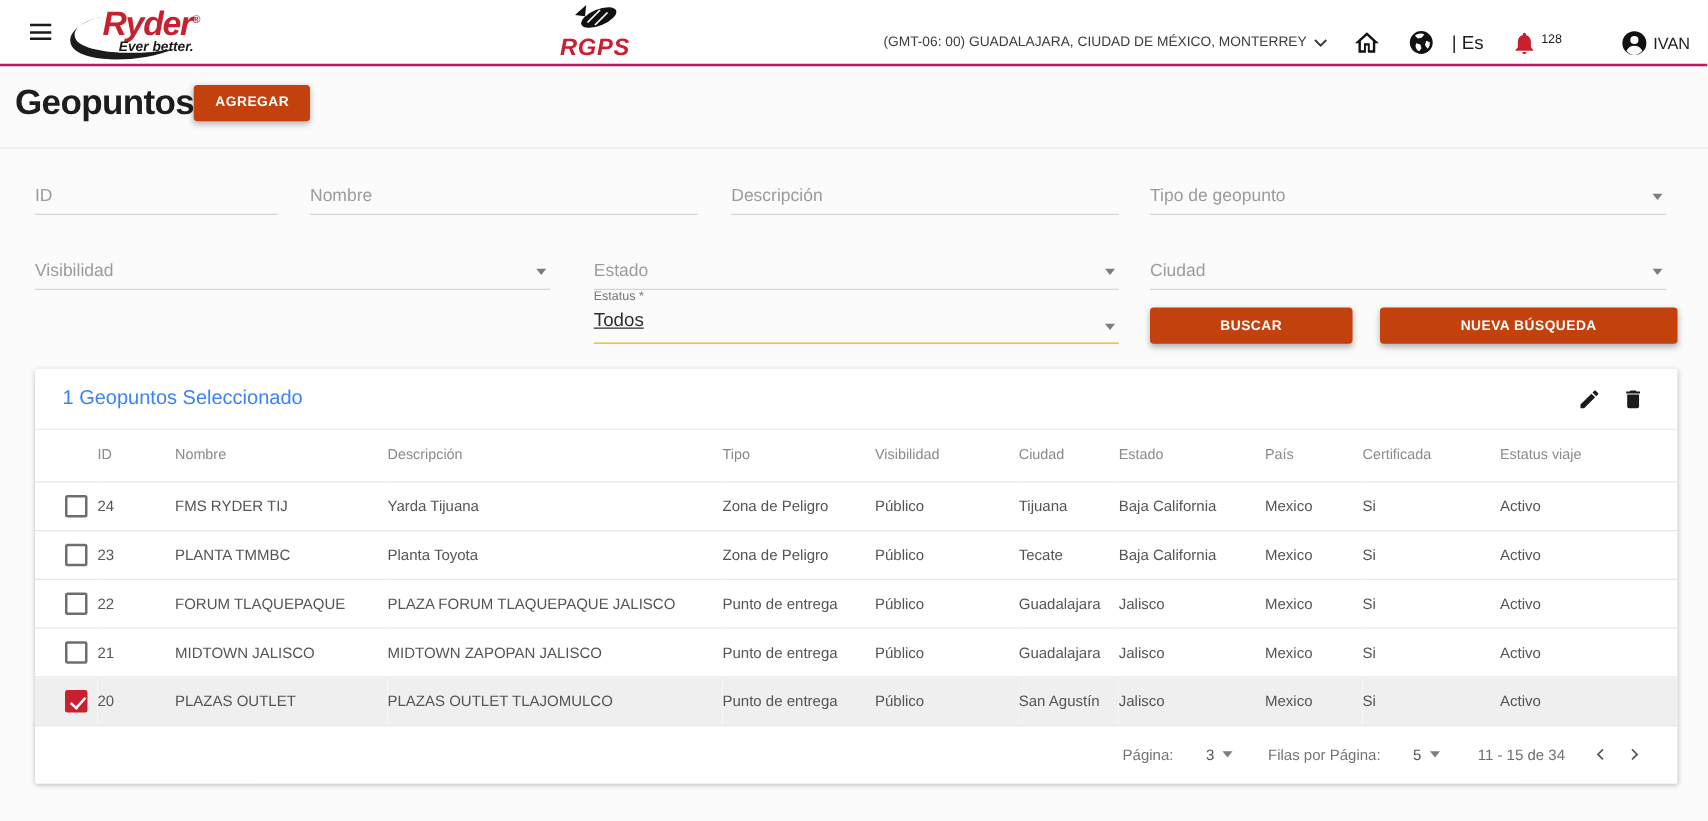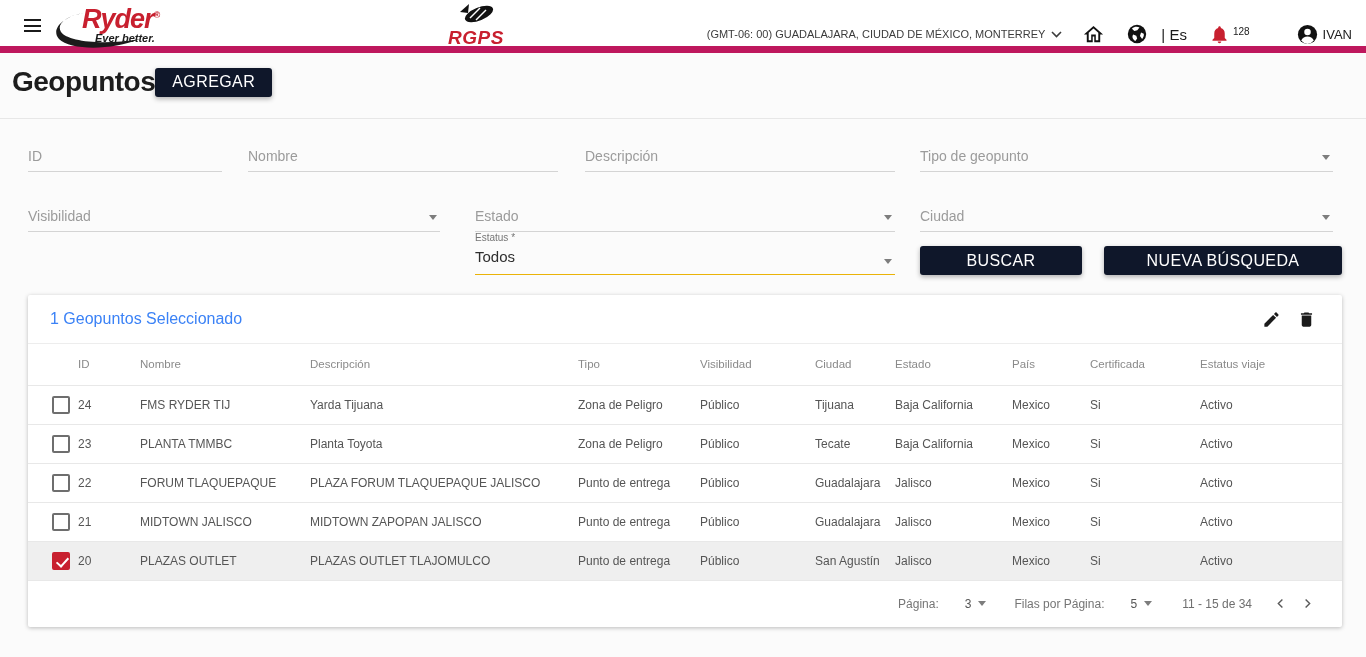--- a/index.html
+++ b/index.html
@@ -2,21 +2,21 @@
 <html><head>
 <meta charset="utf-8">
 <style>
   * { margin:0; padding:0; box-sizing:border-box; }
   html,body { width:1366px; height:657px; }
   body { font-family:"Liberation Sans", sans-serif; background:#fbfbfb; overflow:hidden; }
   #app { position:relative; width:1366px; height:657px; background:#fbfbfb; }
 
   
   .app-header { position:absolute; top:0; left:0; width:1366px; height:53px;
-    background:#fff; border-bottom:7px solid #be185d; z-index:5; }
+    background:#fff; border-bottom:2px solid #be185d; z-index:5; }
   .burger { position:absolute; left:24px; top:19px; width:17px; height:13px;
     display:flex; flex-direction:column; justify-content:space-between; cursor:pointer; background:none; border:none; }
   .burger i { display:block; height:2px; background:#1b1b1b; }
 
   .ryder-logo { position:absolute; left:54px; top:4px; width:122px; height:46px; }
   .ryder-swoosh { position:absolute; left:0; top:4px; }
   .ryder-word { position:absolute; left:28px; top:2px; font-size:27px; font-weight:bold; font-style:italic;
     color:#c8202f; letter-spacing:-1px; line-height:1; }
   .ryder-word sup { font-size:9px; color:#c8202f; }
   .ryder-tag { position:absolute; left:41px; top:28px; font-size:11px; font-weight:bold; font-style:italic; color:#1b1b1b; }
@@ -31,41 +31,41 @@
   .globe-btn { margin-left:21px; }
   .lang { margin-left:13px; font-size:15px; color:#1b1b1b; cursor:pointer; }
   .bell-wrap { margin-left:22px; display:flex; align-items:flex-start; cursor:pointer; }
   .bell-count { font-size:10px; color:#1b1b1b; margin:2px 0 0 3px; }
   .user-wrap { margin-left:46px; display:flex; align-items:center; gap:4px; cursor:pointer; }
   .user-name { font-size:13px; color:#1b1b1b; }
 
   
   .title-row { position:absolute; top:66px; left:12px; display:flex; align-items:center; }
   .page-title { font-size:28px; font-weight:bold; color:#1d1d1d; letter-spacing:-.5px; }
-  .btn-red { background:#0f172a; color:#fff; border:none; border-radius:3px; font-family:inherit;
-    font-size:16px; font-weight:normal; letter-spacing:.4px; cursor:pointer;
+  .btn-red { background:#c2410c; color:#fff; border:none; border-radius:3px; font-family:inherit;
+    font-size:11px; font-weight:bold; letter-spacing:.4px; cursor:pointer;
     box-shadow:0 2px 5px rgba(0,0,0,.30); }
   .agregar { height:29px; padding:0 17px; }
 
   .page-divider { position:absolute; top:118px; left:0; width:1366px; height:1px; background:#e7e7e7; }
 
   
   .filters { position:absolute; top:118px; left:0; width:1366px; height:177px; }
   .f-field { position:absolute; height:30px; border-bottom:1px solid #d4d4d4; }
   .f-field input { width:100%; height:28px; border:none; outline:none; background:transparent;
     font-family:inherit; font-size:14px; color:#333; }
   .f-field input::placeholder { color:#9b9b9b; opacity:1; }
   .f-placeholder { font-size:14px; color:#9b9b9b; line-height:28px; display:block; }
   .f-select { cursor:pointer; }
   .sel-arrow { position:absolute; right:3px; top:13px; width:0; height:0;
     border-left:4px solid transparent; border-right:4px solid transparent; border-top:5px solid #7d7d7d; }
   .estatus-field { position:absolute; left:475px; top:113px; width:420px; height:44px;
     border-bottom:1px solid #eab308; cursor:pointer; }
   .estatus-label { font-size:10px; color:#757575; display:block; padding-top:1px; }
-  .estatus-value { font-size:15px; color:#2e2e2e; display:block; margin-top:5px; }
+  .estatus-value { font-size:15px; color:#2e2e2e; display:block; margin-top:5px;text-decoration:underline; }
   .estatus-field .sel-arrow { top:28px; }
   .buscar-btn { position:absolute; left:920px; top:128px; width:162px; height:29px; }
   .nueva-btn { position:absolute; left:1104px; top:128px; width:238px; height:29px; }
 
   
   .card { position:absolute; left:28px; top:295px; width:1314px; background:#fff;
     border-radius:2px; box-shadow:0 1px 4px rgba(0,0,0,.26); }
   .card-header { height:49px; display:flex; align-items:center; padding:0 26px 0 22px;
     border-bottom:1px solid #ededed; }
   .selection-summary { font-size:16px; color:#3b82f6; }

